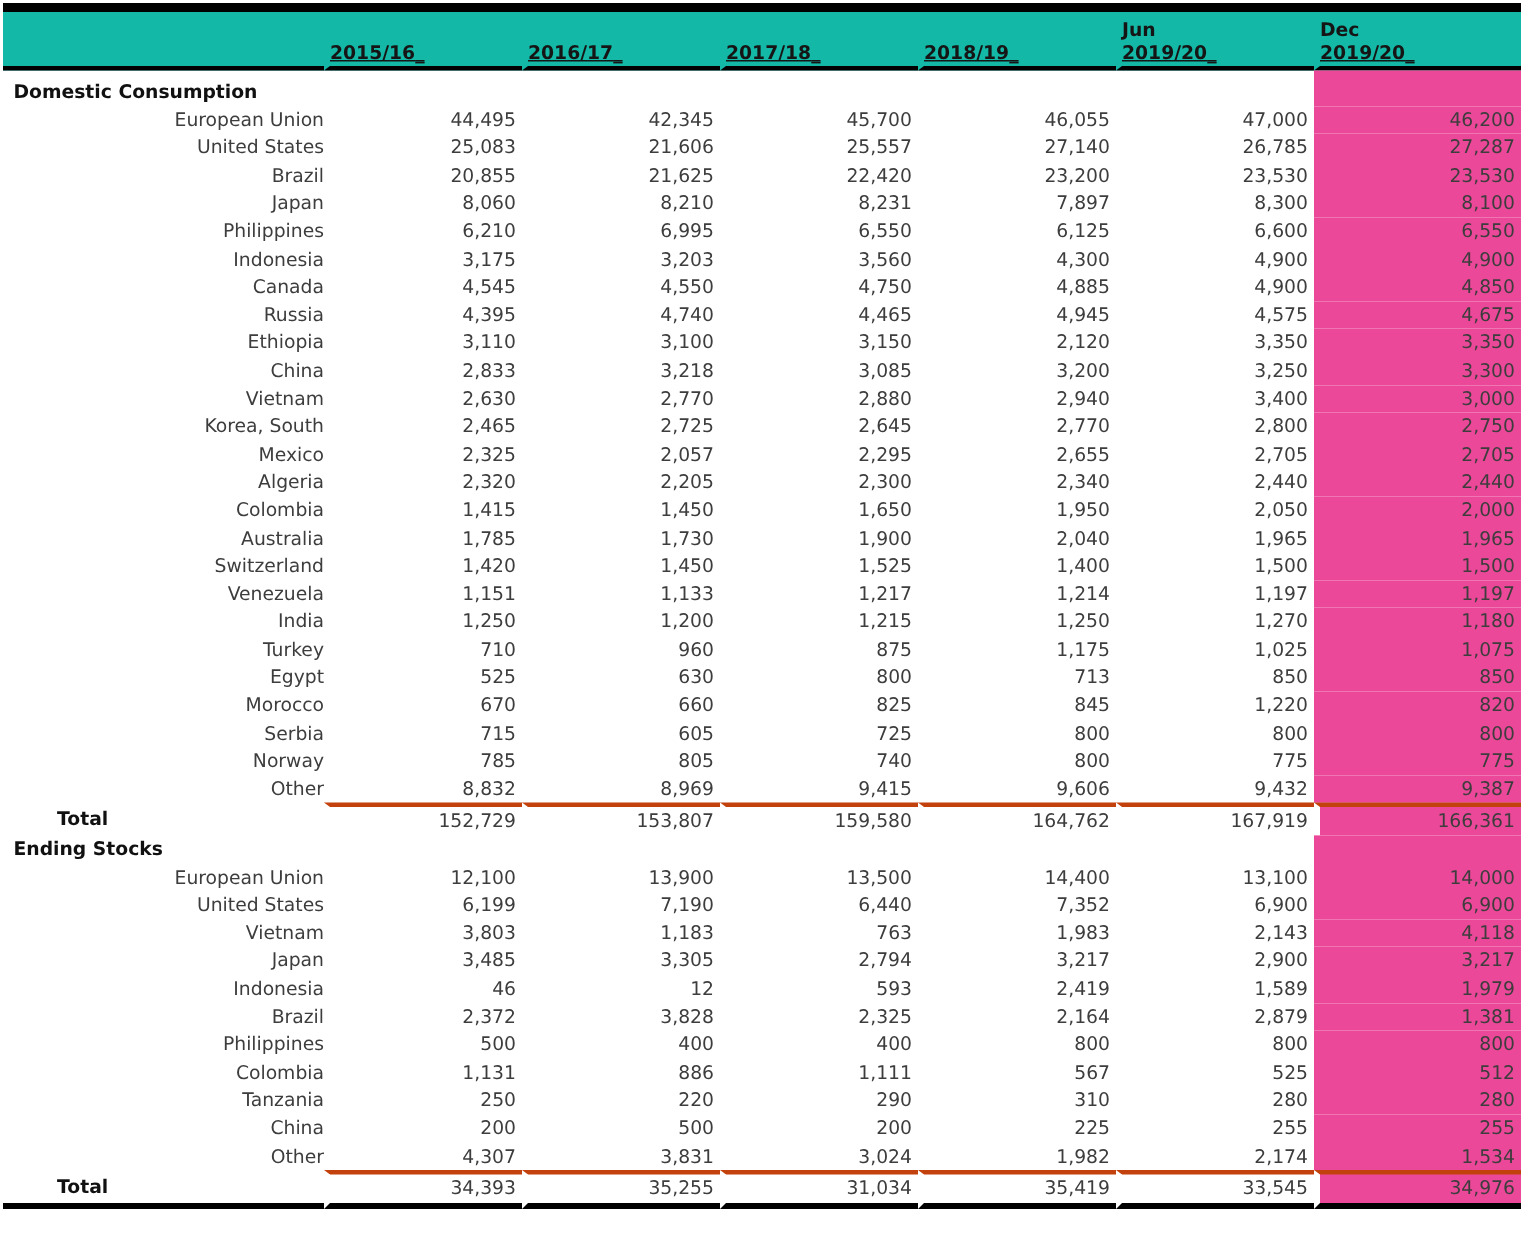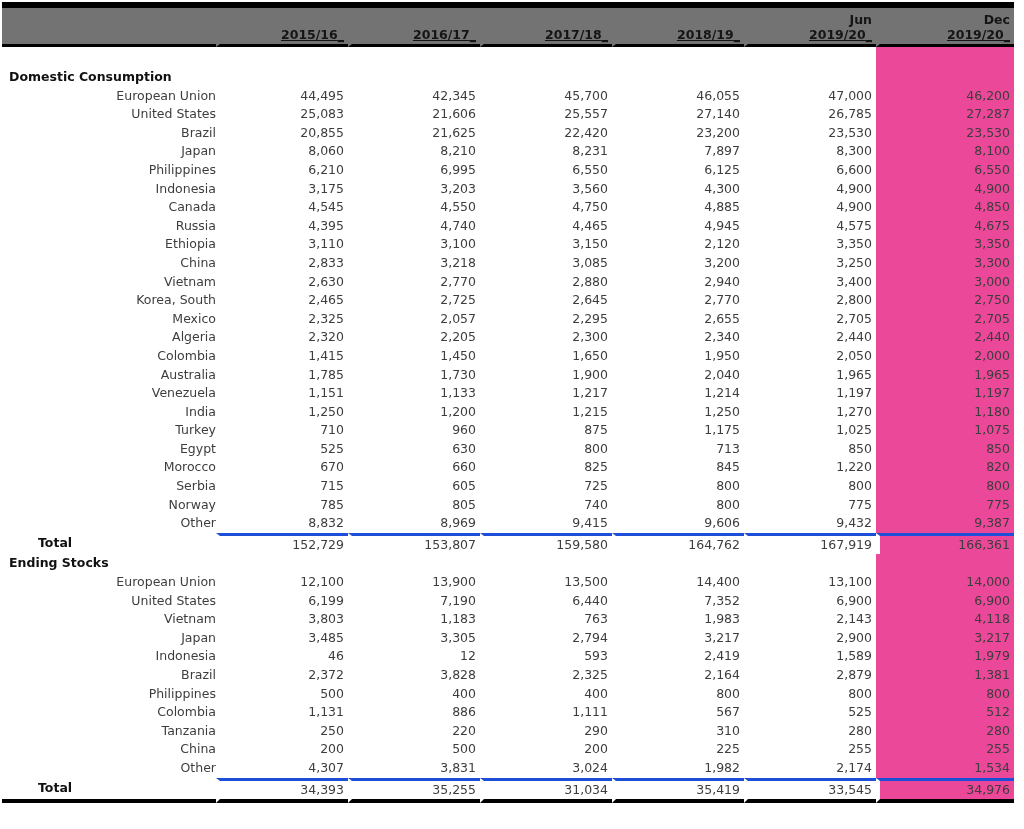--- a/index.html
+++ b/index.html
@@ -29,23 +29,23 @@
     left: 2px;
     width: 1012px;
     border-collapse: separate;
     border-spacing: 0;
     table-layout: fixed;
     font-size: 12.5px;
     color: #3d3d3d;
   }
   
   thead th {
-    background: #737373;
+    background: #14b8a6;
     vertical-align: bottom;
-    text-align: right;
+    text-align: left;
     font-weight: bold;
     color: #151515;
     height: 34px;
     padding: 0 4px 2px 0;
     border-bottom: 3px solid #000000;
   }
   thead th.gap { border-left: 4px solid transparent; }
   thead .period { line-height: 15px; }
   thead .year   { line-height: 15px; text-decoration: underline; }
   .suffix { font-weight: bold; }
@@ -70,24 +70,24 @@
     text-align: right;
     color: #3d3d3d;
   }
   td.total-label {
     font-weight: bold;
     color: #111111;
     padding-left: 36px;
     text-align: left;
   }
   td.tot {
-    border-top: 3px solid #1d4ed8;
+    border-top: 3px solid #c2410c;
     border-left: 4px solid #ffffff;
   }
-  tr.first-row td { padding-top: 21px; }
+  tr.first-row td { padding-top: 5px; }
   tr.last-row td { border-bottom: 4px solid #000000; }
 </style>
 </head>
 <body>
 
 <div class="page">
   <div class="top-rule"></div>
 
   <table class="data-table">
     <colgroup>
@@ -276,20 +276,29 @@
         <tr>
           <td class="row-label">Australia</td>
           <td class="num">1,785</td>
           <td class="num">1,730</td>
           <td class="num">1,900</td>
           <td class="num">2,040</td>
           <td class="num">1,965</td>
           <td class="num hl">1,965</td>
         </tr>
         <tr>
+          <td class="row-label">Switzerland</td>
+          <td class="num">1,420</td>
+          <td class="num">1,450</td>
+          <td class="num">1,525</td>
+          <td class="num">1,400</td>
+          <td class="num">1,500</td>
+          <td class="num hl">1,500</td>
+        </tr>
+        <tr>
           <td class="row-label">Venezuela</td>
           <td class="num">1,151</td>
           <td class="num">1,133</td>
           <td class="num">1,217</td>
           <td class="num">1,214</td>
           <td class="num">1,197</td>
           <td class="num hl">1,197</td>
         </tr>
         <tr>
           <td class="row-label">India</td>

